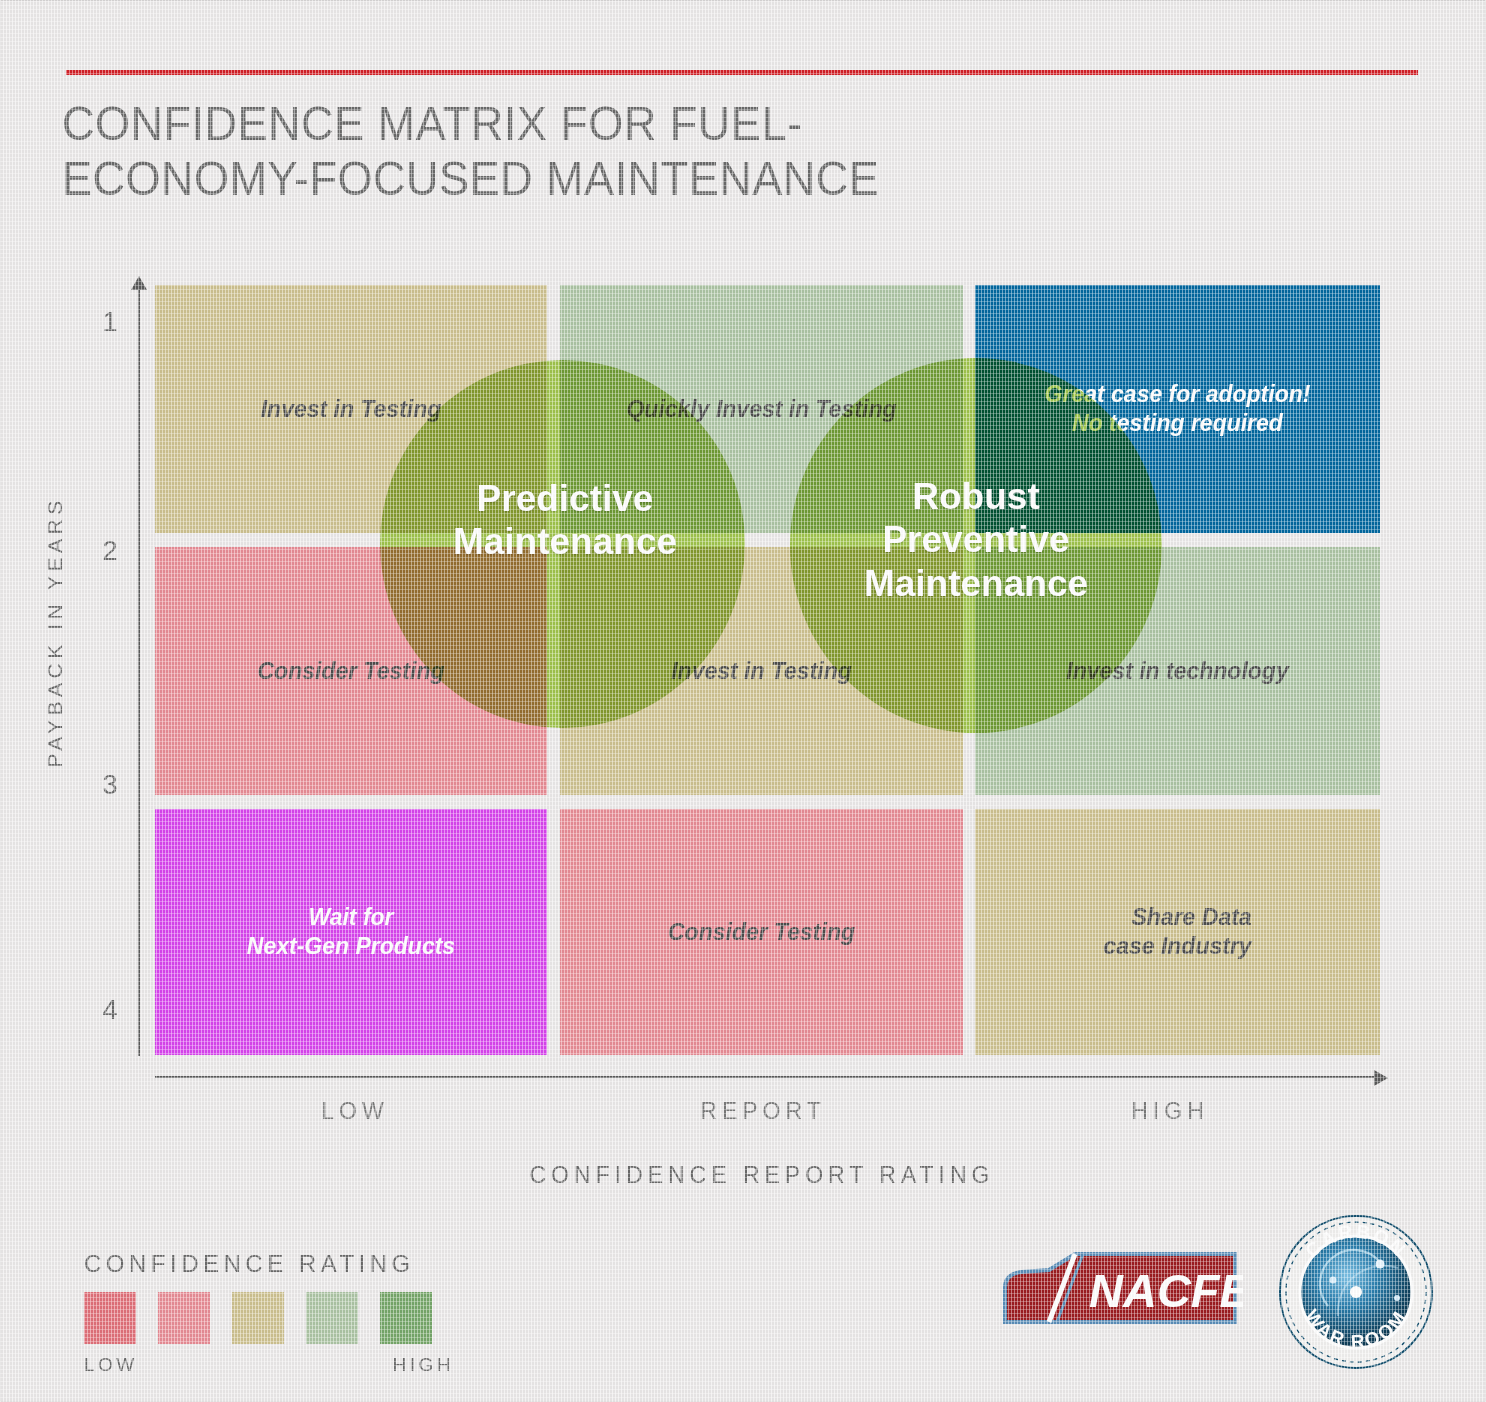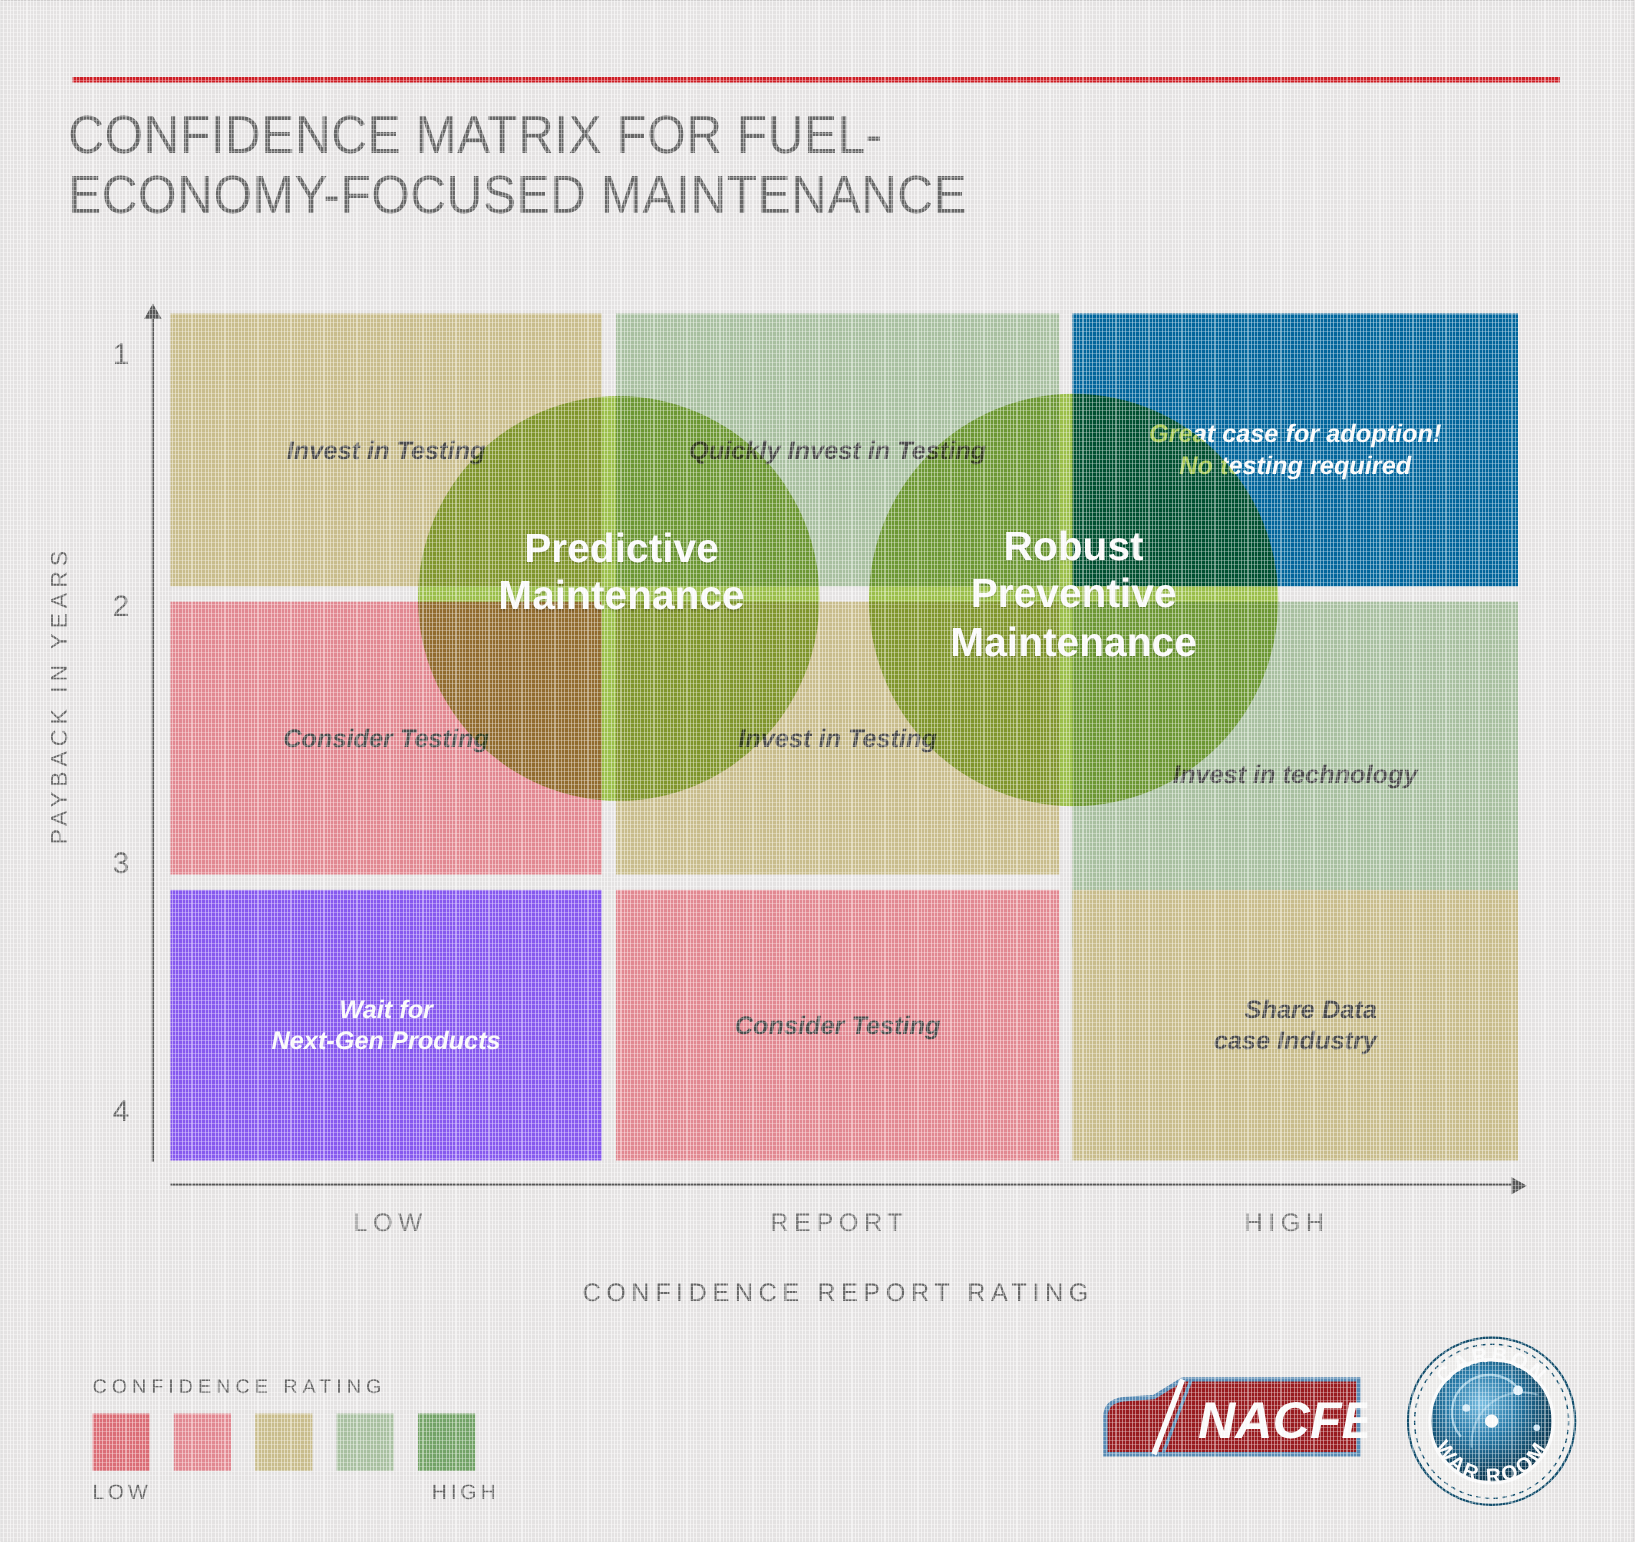--- a/index.html
+++ b/index.html
@@ -81,21 +81,21 @@
   .bubble-label{
     position:absolute;z-index:30;
     display:flex;align-items:center;justify-content:center;text-align:center;
     color:#ffffff;font-weight:bold;line-height:1.17;
     font-family:"Liberation Sans",sans-serif;
     text-shadow:0 1px 2px rgba(0,0,0,.22);
   }
 
   
   #legend{position:absolute;left:84px;top:1250px;z-index:10;}
-  #legend .ltitle{font-size:18px;letter-spacing:4.5px;color:#6b6b6b;margin-bottom:14px;
+  #legend .ltitle{font-size:24px;letter-spacing:4.5px;color:#6b6b6b;margin-bottom:14px;
     font-family:"Liberation Sans",sans-serif;}
   #swatches{display:flex;gap:22px;}
   .swatch{width:52px;height:52px;}
   #legendends{display:flex;justify-content:space-between;width:370px;margin-top:10px;}
   #legendends span{font-size:19px;letter-spacing:3.5px;color:#6b6b6b;
     font-family:"Liberation Sans",sans-serif;}
 
   
   #nacfe{position:absolute;left:997px;top:1248px;width:246px;height:84px;z-index:10;}
   #cwr{position:absolute;left:1276px;top:1212px;width:160px;height:160px;z-index:10;}
@@ -122,25 +122,25 @@
       <span>No testing required</span>
     </div>
   </div>
 
   <div class="cell" style="left:0px;top:262px;width:392px;height:248px;background:#e98d96;">
     <div class="lbl">Consider Testing</div>
   </div>
   <div class="cell" style="left:405px;top:262px;width:403px;height:248px;background:#cfc391;">
     <div class="lbl">Invest in Testing</div>
   </div>
-  <div class="cell" style="left:820px;top:262px;width:405px;height:315px;background:#aec6a6;">
+  <div class="cell" style="left:820px;top:262px;width:405px;height:248px;background:#aec6a6;">
     <div class="lbl">Invest in technology</div>
   </div>
 
-  <div class="cell" style="left:0px;top:524px;width:392px;height:246px;background:#8b5cf6;">
+  <div class="cell" style="left:0px;top:524px;width:392px;height:246px;background:#d946ef;">
     <div class="lbl white">
       <span>Wait for</span><br>
       <span>Next-Gen Products</span>
     </div>
   </div>
   <div class="cell" style="left:405px;top:524px;width:403px;height:246px;background:#e98d96;">
     <div class="lbl">Consider Testing</div>
   </div>
   <div class="cell" style="left:820px;top:524px;width:405px;height:246px;background:#cfc391;text-align:right;">
     <div class="lbl">

